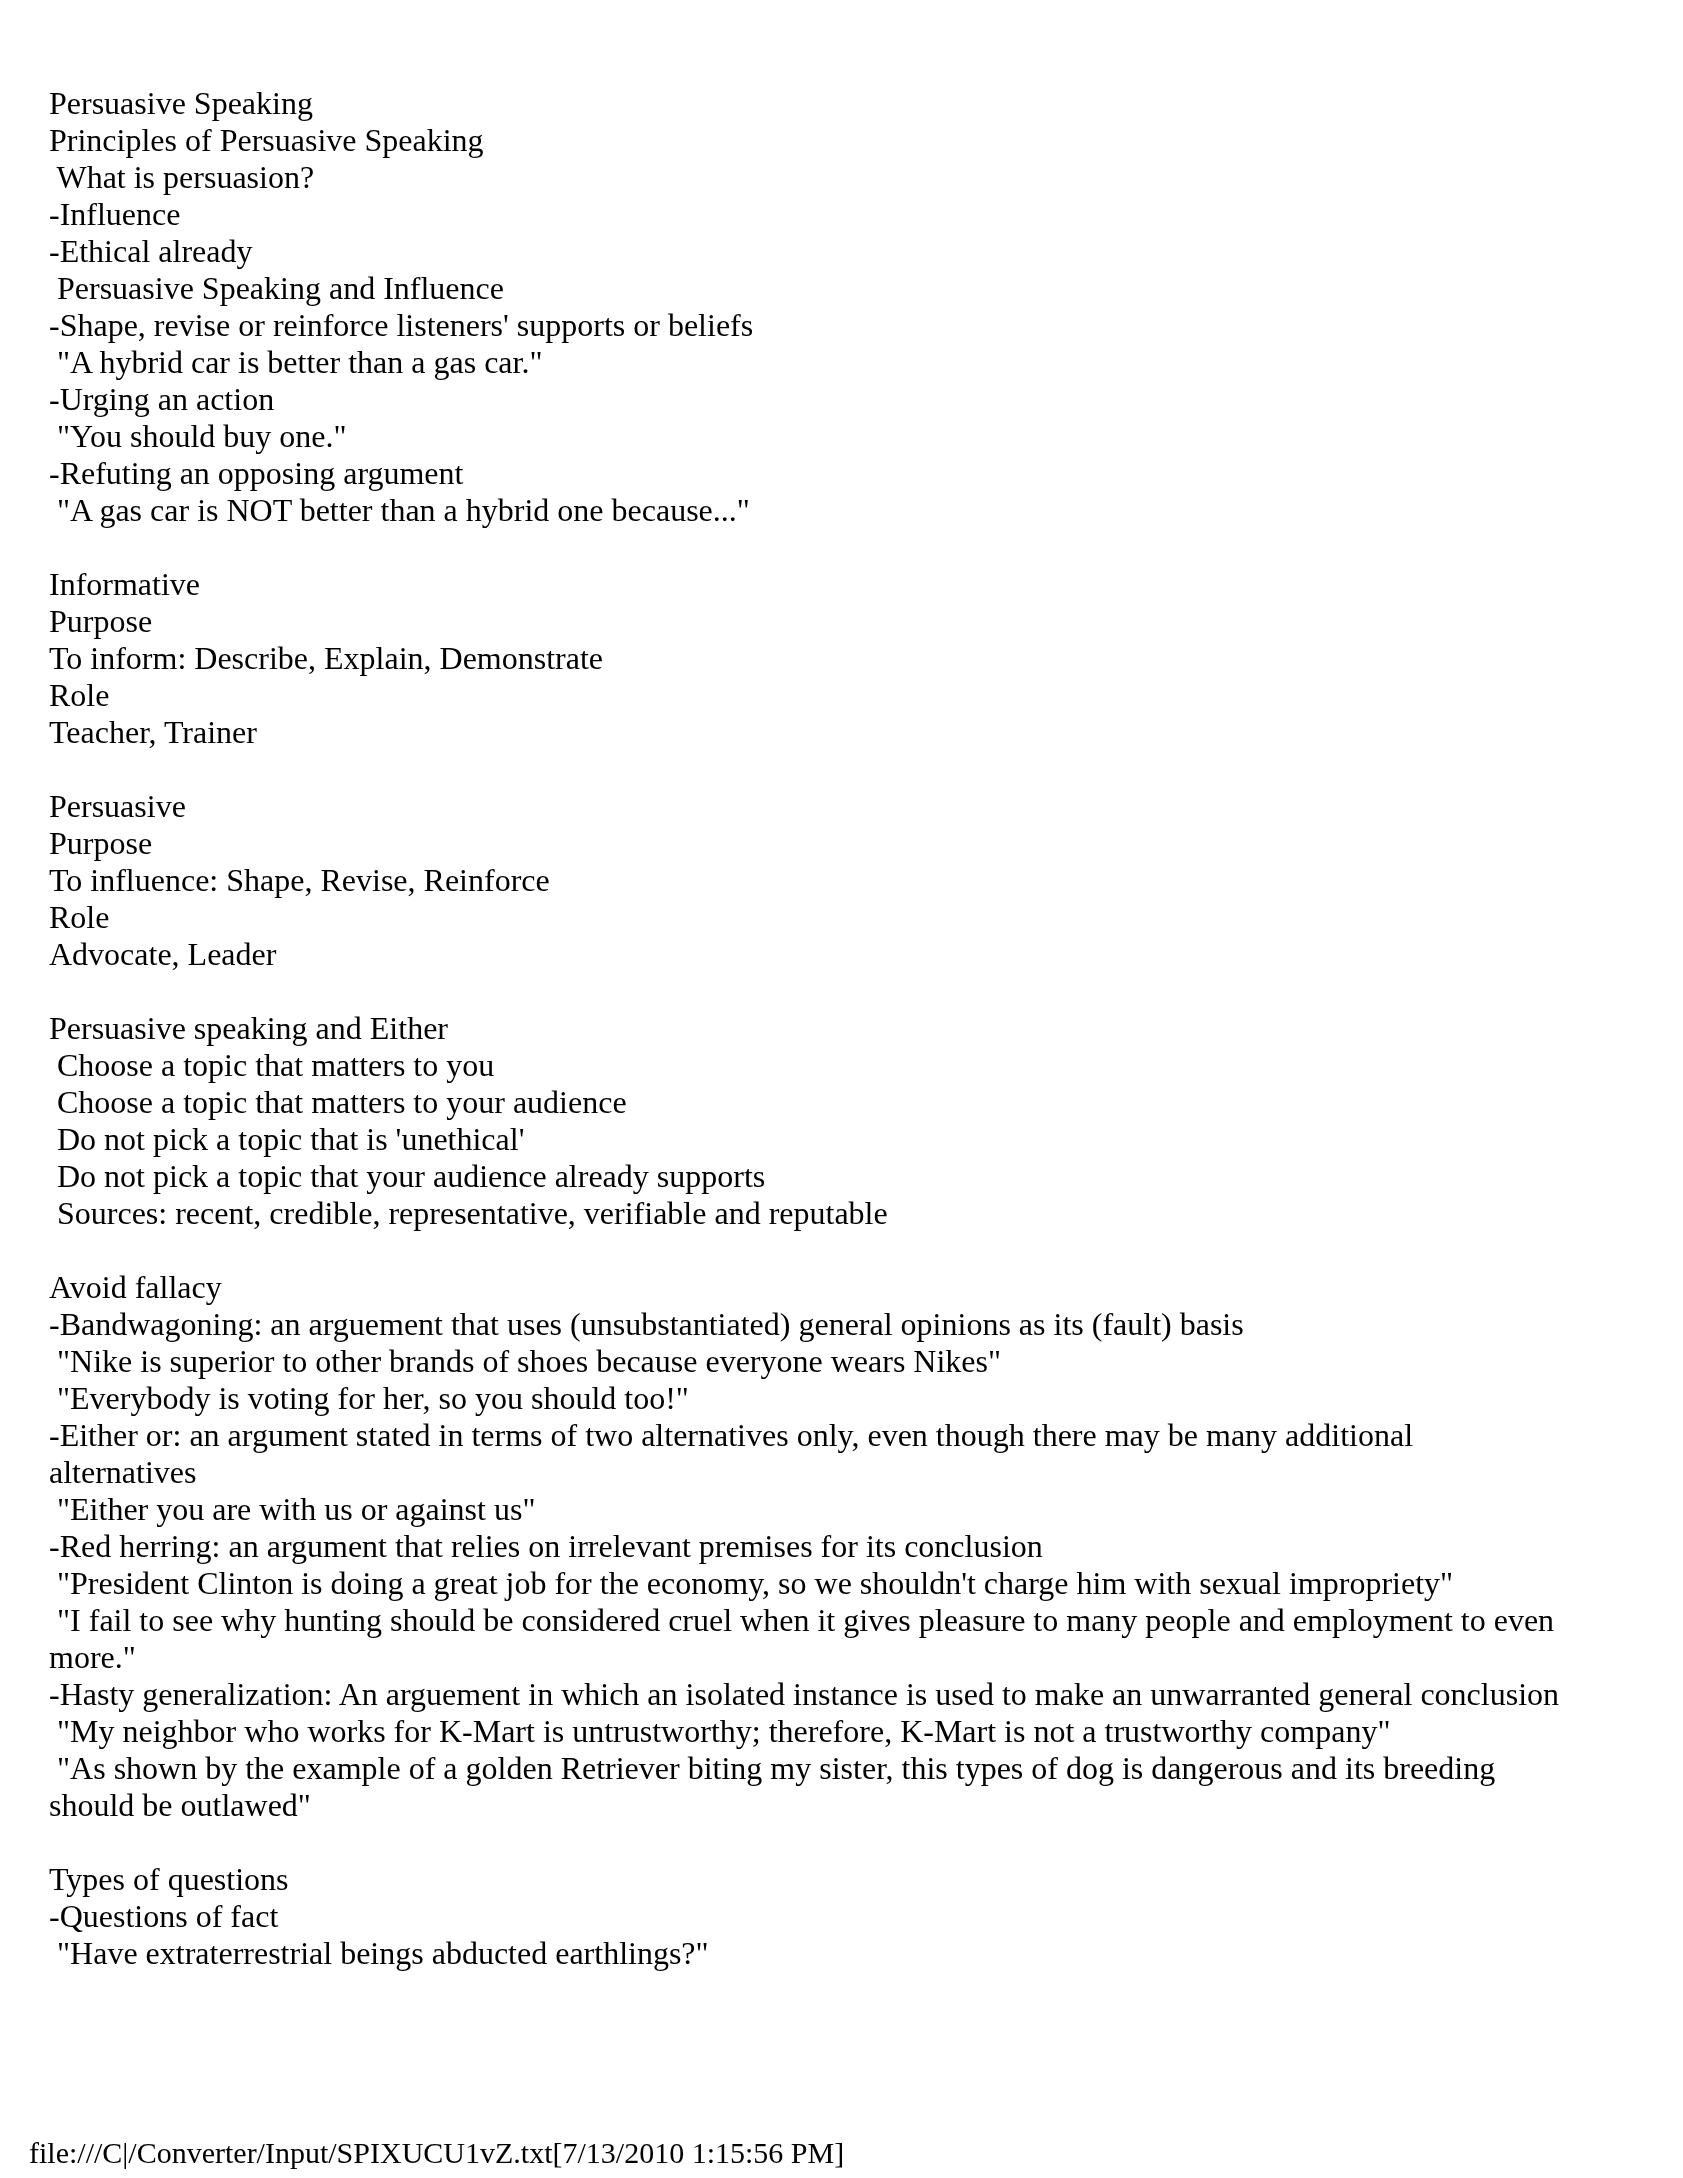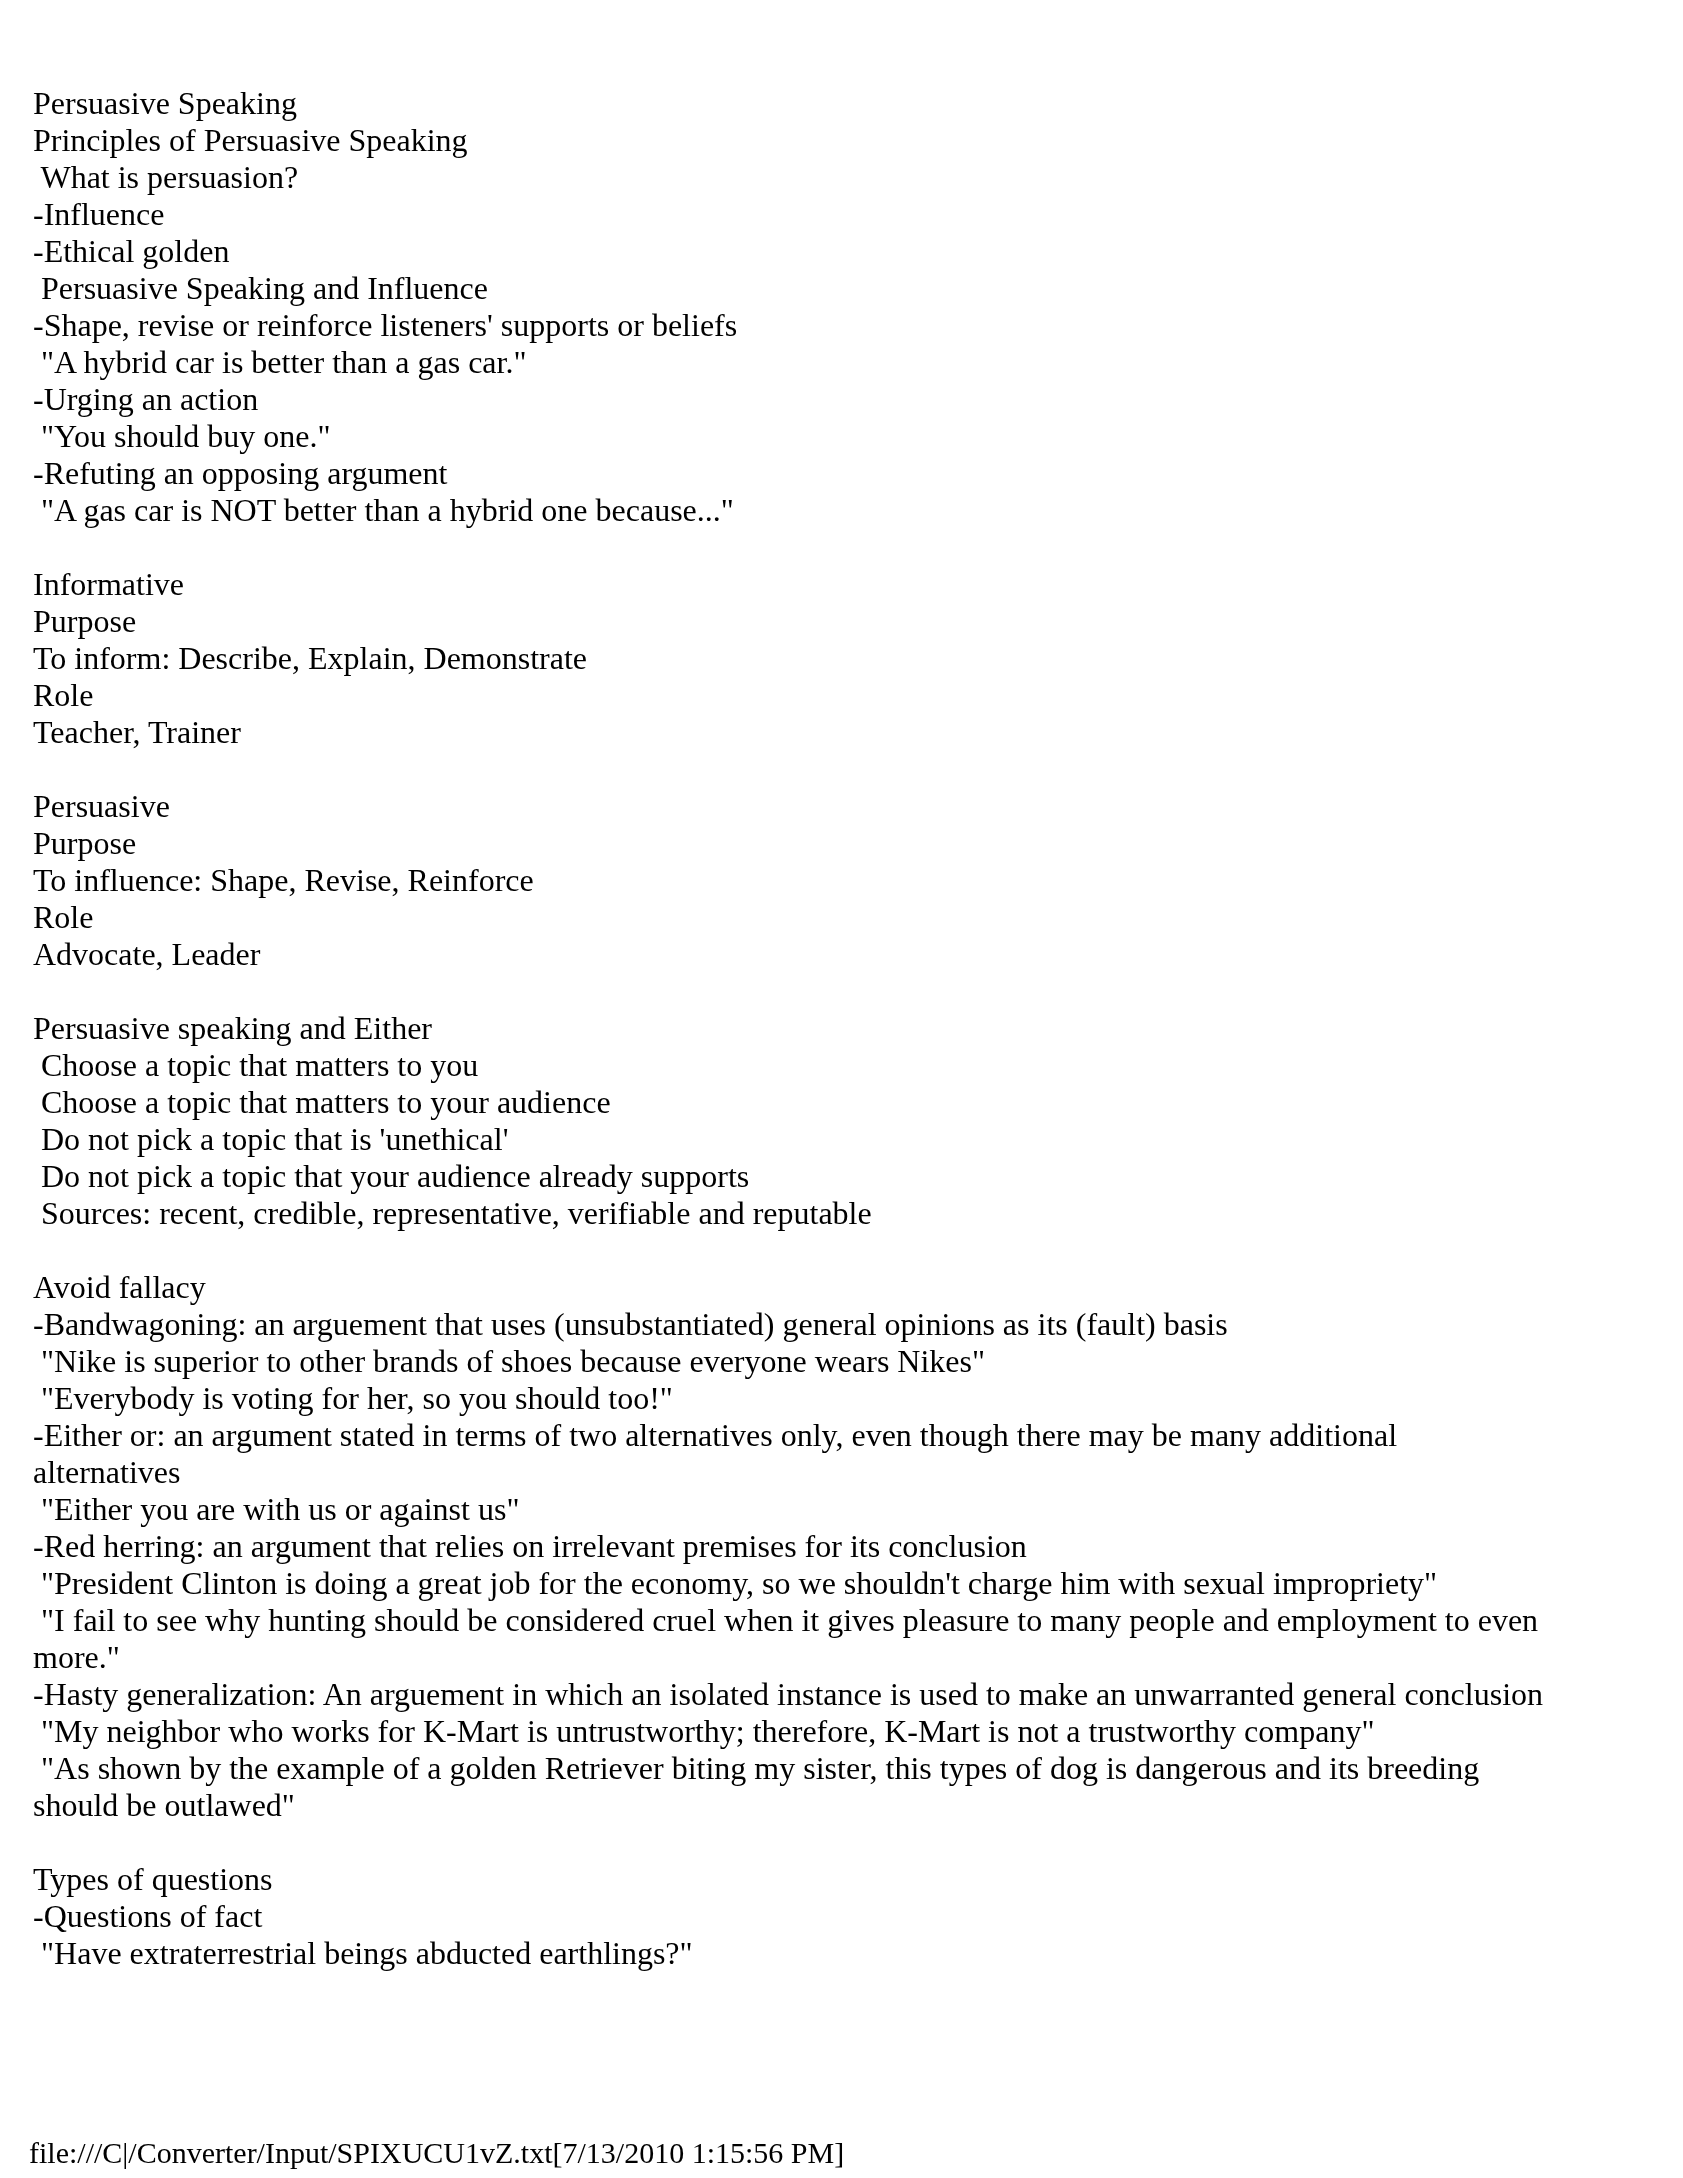--- a/index.html
+++ b/index.html
@@ -20,39 +20,40 @@
     top: 85px;
     left: 33px;
     right: 0;
     font-size: 32px;
     line-height: 37px;
   }
   .line {
     white-space: pre;
     height: 37px;
     overflow: visible;
+    margin-left: 16px;
   }
   .print-footer {
     position: absolute;
     left: 29px;
     top: 2135px;
     font-size: 30px;
     line-height: 36px;
     white-space: pre;
   }
 </style>
 </head>
 <body>
 
 <div class="doc">
   <div class="line">Persuasive Speaking</div>
   <div class="line">Principles of Persuasive Speaking</div>
   <div class="line"> What is persuasion?</div>
   <div class="line">-Influence</div>
-  <div class="line">-Ethical golden</div>
+  <div class="line">-Ethical already</div>
   <div class="line"> Persuasive Speaking and Influence</div>
   <div class="line">-Shape, revise or reinforce listeners' supports or beliefs</div>
   <div class="line"> "A hybrid car is better than a gas car."</div>
   <div class="line">-Urging an action</div>
   <div class="line"> "You should buy one."</div>
   <div class="line">-Refuting an opposing argument</div>
   <div class="line"> "A gas car is NOT better than a hybrid one because..."</div>
   <div class="line"></div>
   <div class="line">Informative</div>
   <div class="line">Purpose</div>

